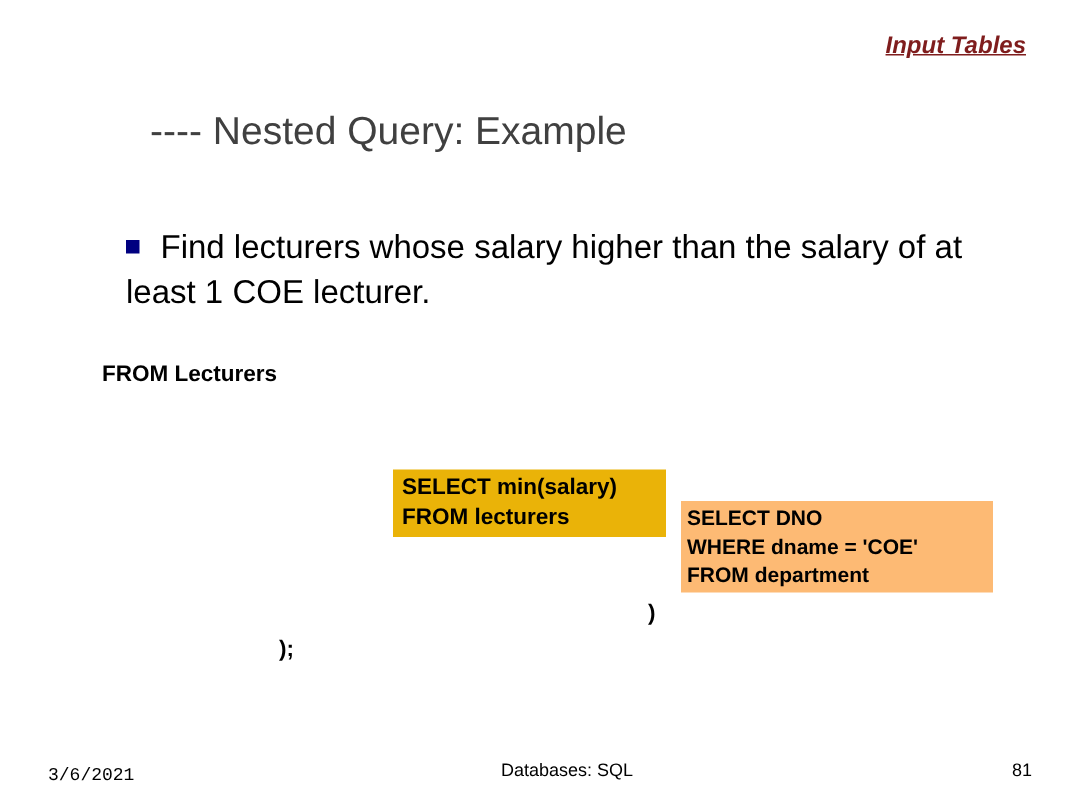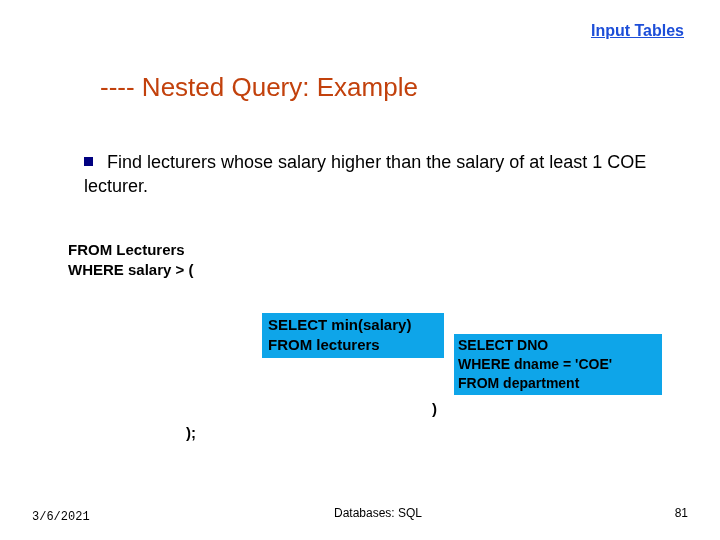--- a/index.html
+++ b/index.html
@@ -4,52 +4,52 @@
 <style>
   html,body { margin:0; padding:0; }
   body {
     width:720px; height:540px;
     font-family:"Trebuchet MS","Comic Sans MS",sans-serif;
     background:#fff; color:#000; position:relative;
     box-sizing:border-box;
   }
   .link-top {
     position:absolute; top:22px; right:36px;
-    color:#1d4ed8; text-decoration:underline;
-    font-weight:bold; font-size:16px;
+    color:#7f1d1d; text-decoration:underline;
+    font-weight:bold; font-size:16px;font-style:italic;
   }
   .title {
     position:absolute; top:72px; left:100px;
-    font-size:26px; color:#c2410c; font-weight:500;
+    font-size:26px; color:#404040; font-weight:500;
     font-family:Verdana,Tahoma,sans-serif;
   }
   .bullet-sq {
     display:inline-block; width:9px; height:9px;
     background:#000080; margin-right:14px; vertical-align:middle;
     margin-top:-3px;
   }
   .bullet-line {
     position:absolute; top:150px; left:84px; right:40px;
-    font-size:18px; line-height:1.35;
+    font-size:22px; line-height:1.35;
     font-family:Verdana,Tahoma,sans-serif;
   }
   .query1 {
     position:absolute; top:240px; left:68px;
     font-size:15px; font-weight:bold; line-height:1.35;
   }
   .query2 {
     position:absolute; top:313px; left:262px;
     font-size:15px; font-weight:bold; line-height:1.35;
-    background:#0ea5e9; padding:2px 6px 2px 6px;
+    background:#eab308; padding:2px 6px 2px 6px;
     width:170px;
   }
   .query3 {
     position:absolute; top:334px; left:454px;
     font-size:14px; font-weight:bold; line-height:1.35;
-    background:#0ea5e9; padding:2px 4px 2px 4px;
+    background:#fdba74; padding:2px 4px 2px 4px;
     width:200px;
   }
   .paren-close1 {
     position:absolute; top:400px; left:432px;
     font-size:15px; font-weight:bold;
   }
   .paren-close2 {
     position:absolute; top:424px; left:186px;
     font-size:15px; font-weight:bold;
   }
@@ -74,21 +74,20 @@
 <div class="title">
   <span>---- </span><span>Nested Query: Example</span>
 </div>
 
 <div class="bullet-line">
   <span class="bullet-sq"></span><span>Find lecturers whose salary higher than the salary of at least 1 COE lecturer.</span>
 </div>
 
 <div class="query1">
   <div>FROM Lecturers</div>
-  <div>WHERE salary  &gt;   (</div>
 </div>
 
 <div class="query2">
   <div>SELECT min(salary)</div>
   <div>FROM lecturers</div>
 </div>
 
 <div class="query3">
   <div>SELECT DNO</div>
   <div>WHERE dname  =  'COE'</div>

